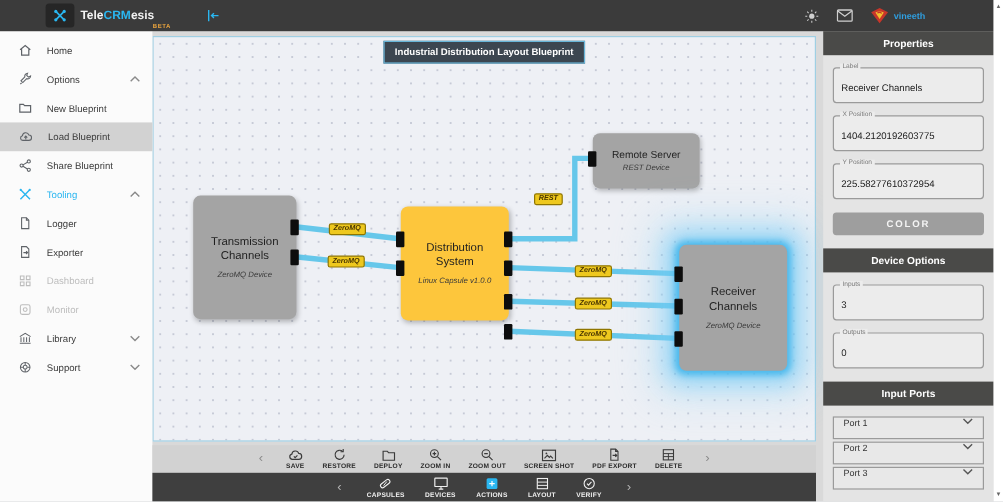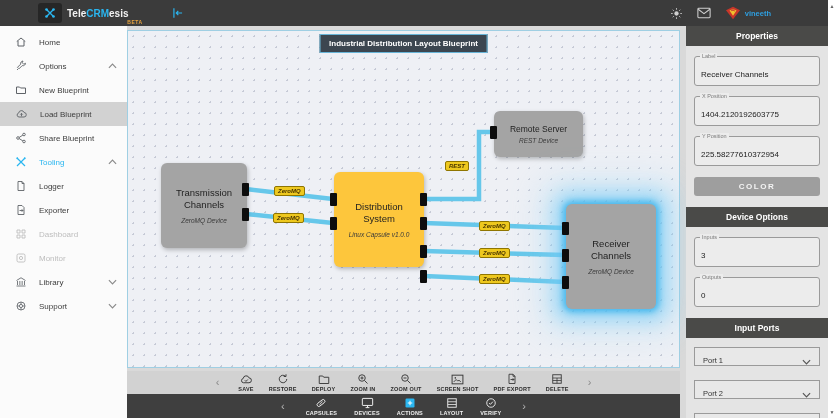--- a/index.html
+++ b/index.html
@@ -82,22 +82,22 @@
   .field { position:relative; margin:10px 8px 0; border:1px solid #9a9a9a; border-radius:3px;
            background:#ececec; padding:6px 6px 4px; }
   .flabel { position:absolute; top:-4px; left:5px; font-size:5.5px; color:#7a7a7a;
             background:#ececec; padding:0 2px; }
   .fval { border:none; background:transparent; width:100%; font-family:"Liberation Sans",sans-serif;
           font-size:8px; color:#222; outline:none; }
   .color-btn { margin:11px 8px 0; background:#9e9e9e; color:#f4f4f4; text-align:center;
                font-size:8px; font-weight:bold; letter-spacing:1.5px; padding:5px 0;
                border-radius:3px; cursor:pointer; }
   .ports-list { margin:9px 8px 0; }
-  .port-row { border:1px solid #9a9a9a; background:#e8e8e8; height:19px; margin-bottom:14px;
-              display:flex; align-items:flex-end; justify-content:space-between; padding:0 8px;
+  .port-row { border:1px solid #9a9a9a; background:#e8e8e8; height:19px; margin-bottom:2px;
+              display:flex; align-items:flex-start; justify-content:space-between; padding:0 8px;
               font-size:7.5px; color:#333; cursor:pointer; }
   .port-row .side-chev { margin-left:0; color:#555; }
 </style>
 </head>
 <body>
 
 <header class="topbar">
   <div class="logo-box">
     <svg width="14" height="14" viewBox="0 0 24 24">
       <path d="M6 6l12 12M18 6 6 18" stroke="#2ab6f0" stroke-width="2.4" fill="none"></path>
@@ -280,21 +280,21 @@
 
   <svg class="wires" width="551" height="336" viewBox="0 0 551 336">
     <path d="M118 158 205 168" stroke="#66c7ea" stroke-width="4.5" fill="none"></path>
     <path d="M118 183 205 192" stroke="#66c7ea" stroke-width="4.5" fill="none"></path>
     <path d="M296 168 H351 V101 H366" stroke="#66c7ea" stroke-width="4.5" fill="none"></path>
     <path d="M296 192 437 197" stroke="#66c7ea" stroke-width="4.5" fill="none"></path>
     <path d="M296 220 437 224" stroke="#66c7ea" stroke-width="4.5" fill="none"></path>
     <path d="M296 245 437 251" stroke="#66c7ea" stroke-width="4.5" fill="none"></path>
   </svg>
 
-  <div class="node node-transmission" style="left:33px; top:132px; width:86px; height:85px;">
+  <div class="node node-transmission" style="left:33px; top:132px; width:86px; height:103px;">
     <div class="node-label">Transmission Channels</div>
     <div class="node-sub">ZeroMQ Device</div>
   </div>
   <div class="node node-distribution" style="left:206px; top:141px; width:90px; height:95px;">
     <div class="node-label">Distribution System</div>
     <div class="node-sub">Linux Capsule v1.0.0</div>
   </div>
   <div class="node node-remote" style="left:366px; top:80px; width:89px; height:46px;">
     <div class="node-label">Remote Server</div>
     <div class="node-sub">REST Device</div>

